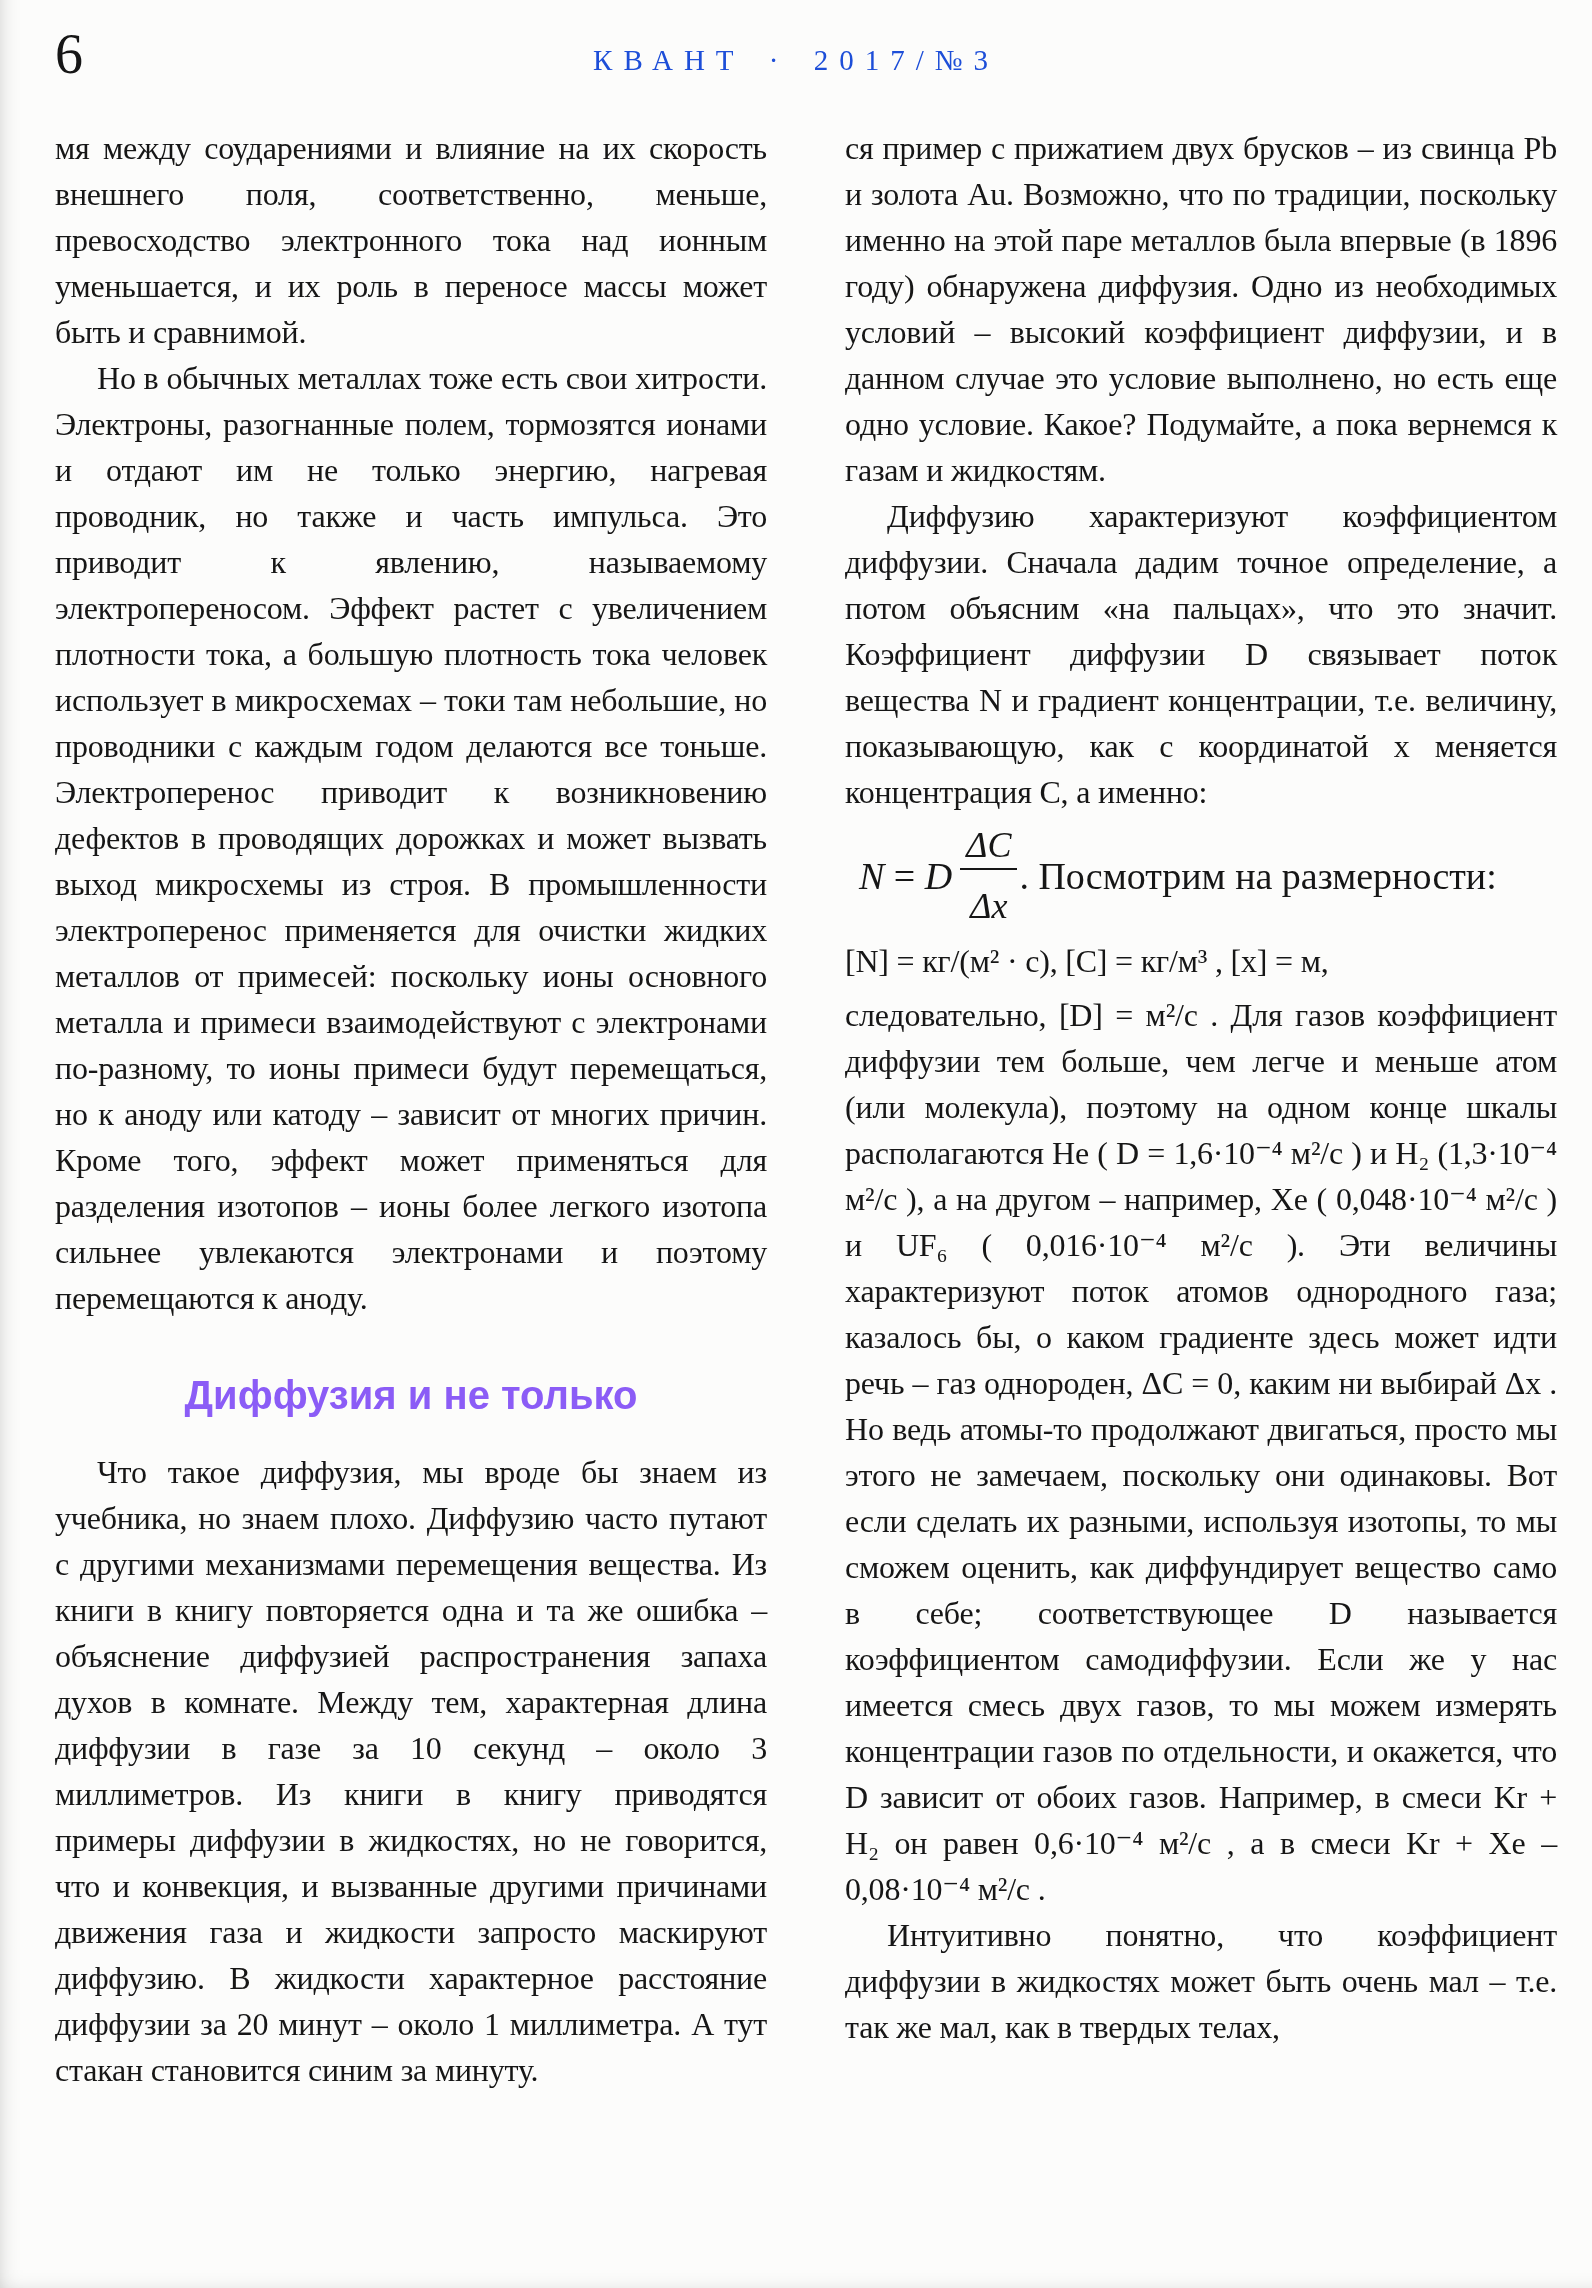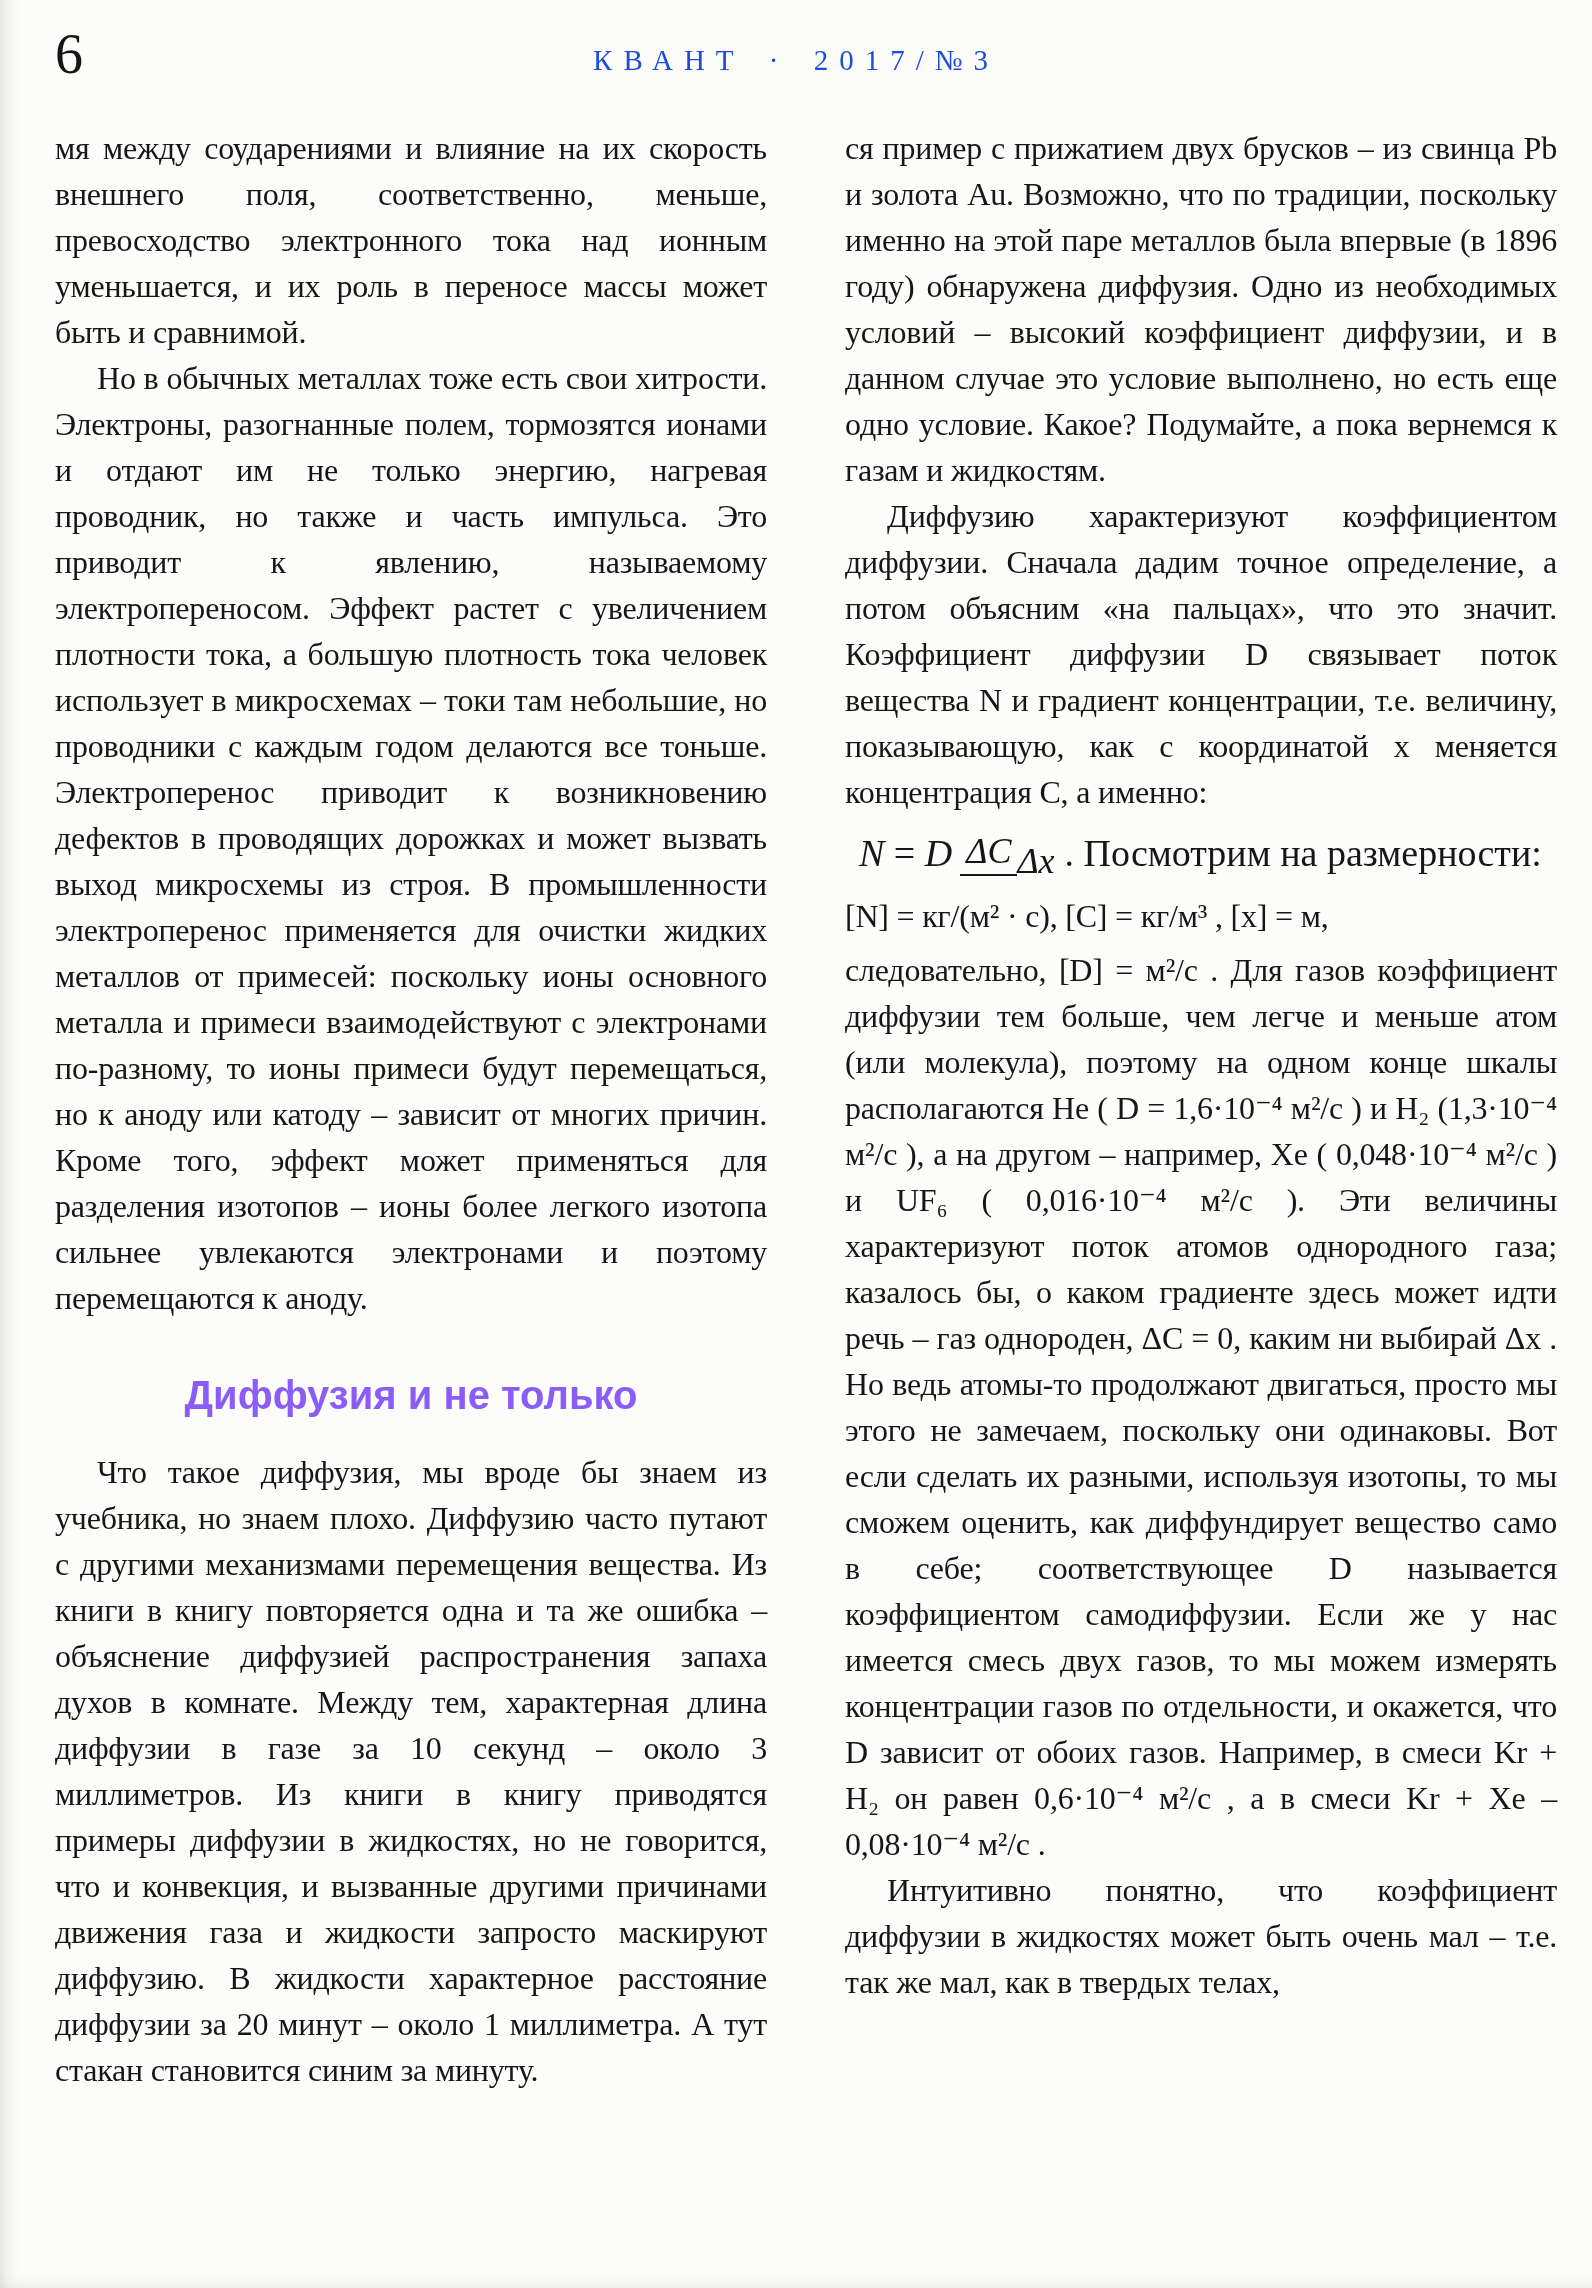--- a/index.html
+++ b/index.html
@@ -84,23 +84,23 @@
     display: flex;
     align-items: center;
     margin: 10px 0 8px 0;
     font-size: 38px;
     line-height: 46px;
   }
   .math-var { font-style: italic; }
   .formula-lhs { white-space: pre; margin-left: 14px; }
   .frac {
     display: inline-flex;
-    flex-direction: row;
+    flex-direction: column;
     align-items: center;
-    margin: 0 10px 0 8px;
+    margin: 0 2px 0 8px;
     font-style: italic;
     font-size: 36px;
     line-height: 40px;
   }
   .frac .num {
     padding: 0 6px 3px 6px;
     border-bottom: 2.5px solid #161616;
   }
   .frac .den { padding-top: 16px; }
   .formula-after { flex: 1; text-align: justify; }

